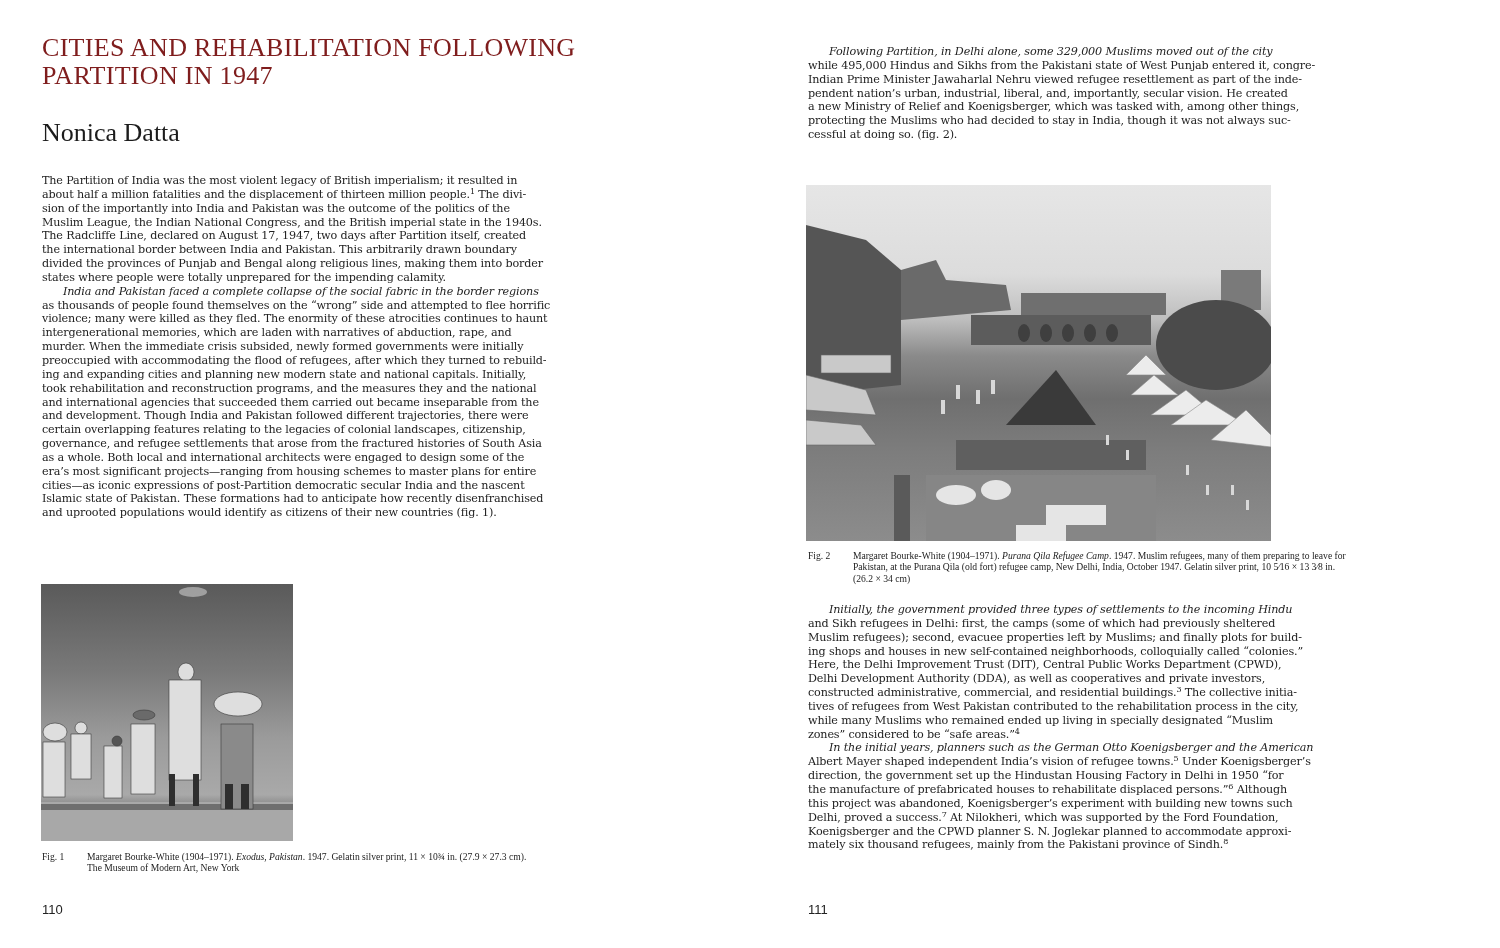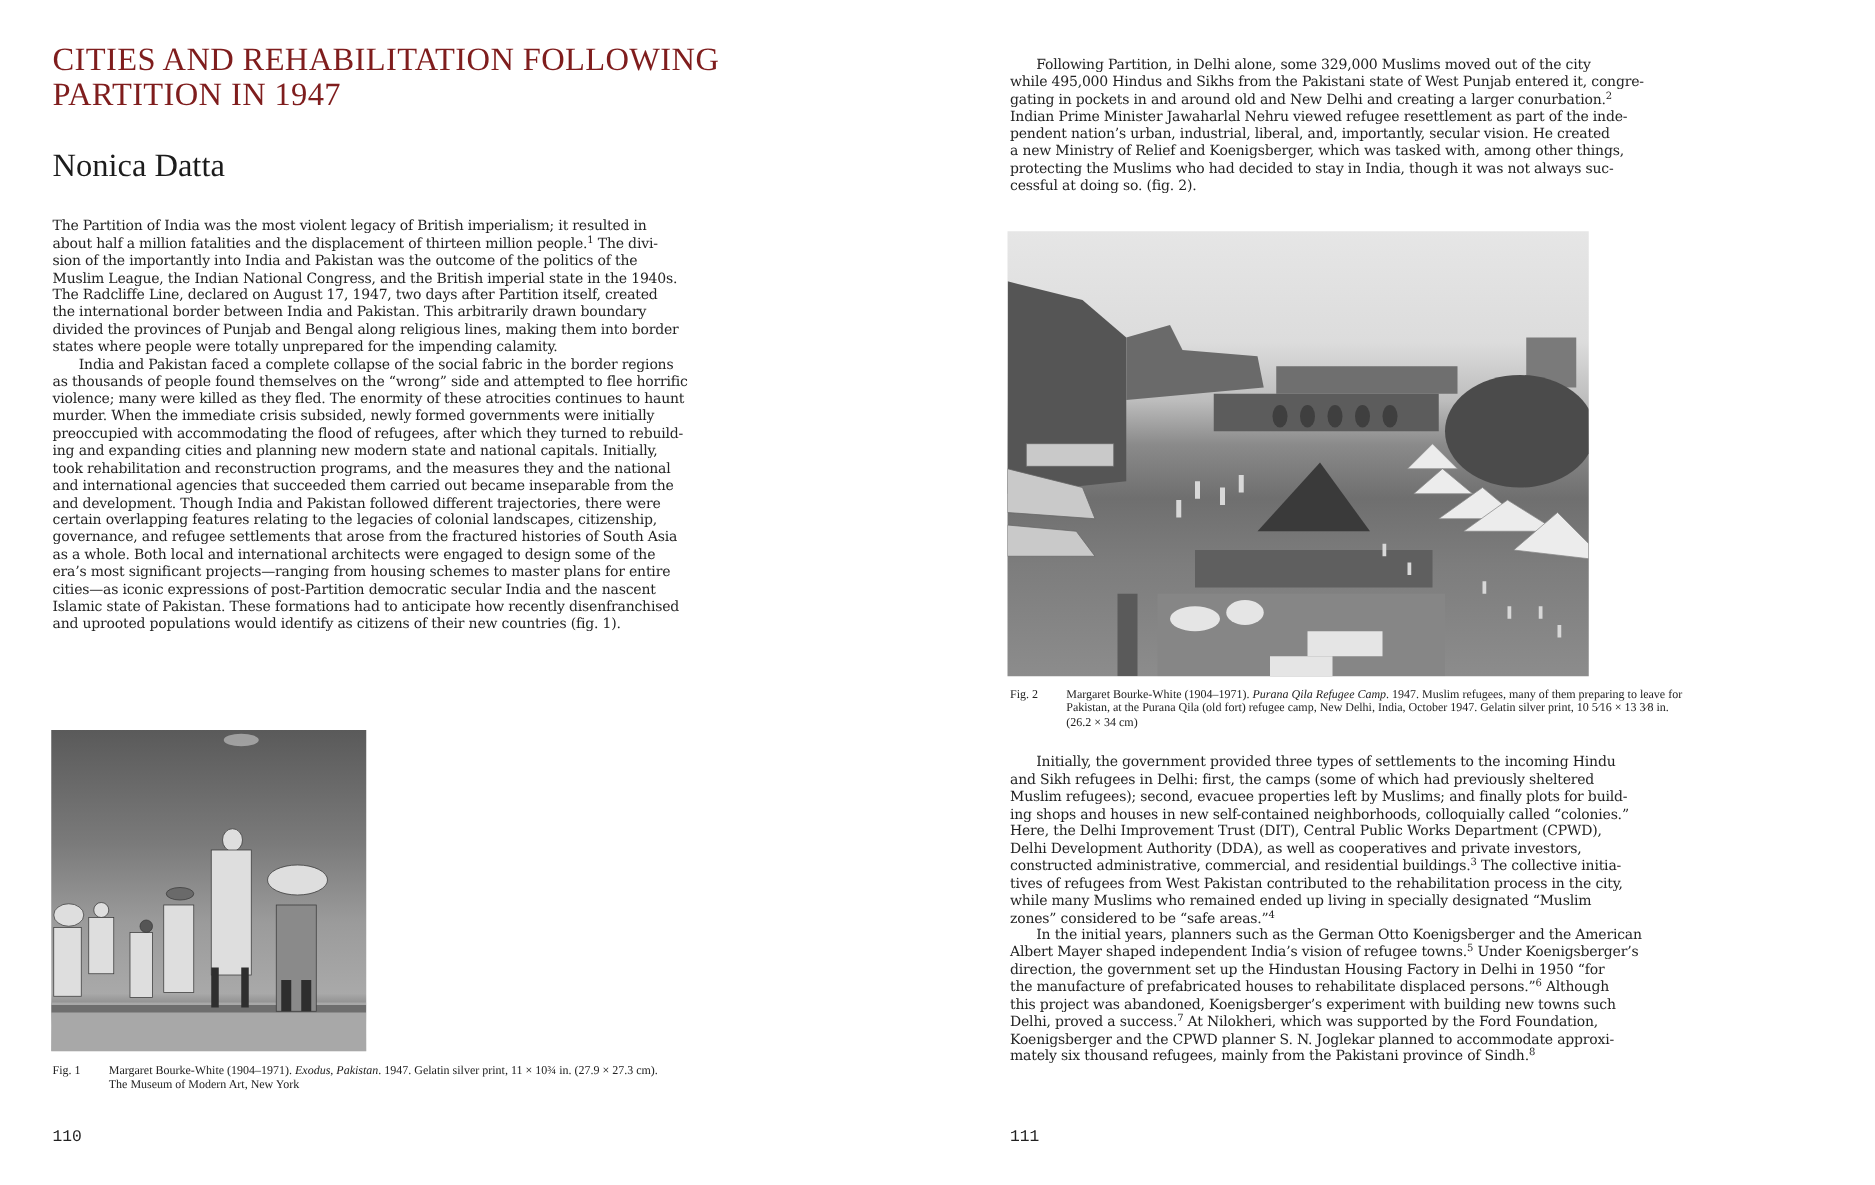--- a/index.html
+++ b/index.html
@@ -12,37 +12,37 @@
   .title { position:absolute; left:42px; top:34px; width:600px;
            font-family:"Liberation Serif", serif; font-size:26px; line-height:28px;
            letter-spacing:0.3px; color:#7f1d1d; }
   .title span { display:block; }
   .author { position:absolute; left:42px; top:118px;
             font-family:"Liberation Serif", serif; font-size:26px; line-height:30px; color:#1c1c1c; }
 
   .body-text { position:absolute; font-family:"DejaVu Serif", serif; font-size:11.2px;
                line-height:13.85px; color:#222; letter-spacing:-0.15px; }
   .body-text .ln { display:block; white-space:nowrap; }
-  .body-text .ind { padding-left:21px; }
+  .body-text .ind { padding-left:21px;font-style:italic; }
   sup { font-size:8px; line-height:0; vertical-align:4px; }
 
   #left-body { left:42px; top:174px; width:560px; }
   #right-body-1 { left:58px; top:45px; width:560px; }
   #right-body-2 { left:58px; top:603px; width:560px; }
 
   .caption { position:absolute; font-family:"Liberation Serif", serif; font-size:9.6px;
              line-height:11.4px; color:#222; }
   .caption .num { position:absolute; left:0; top:0; }
   .caption .txt { position:absolute; left:43px; top:0; white-space:nowrap; }
   .caption .txt span.ln { display:block; }
   #fig1-caption { left:42px; top:851px; width:600px; }
   #fig2-caption { left:58px; top:550px; width:660px; }
   .caption .txt { left:45px; }
 
-  .folio { position:absolute; font-family:Liberation Mono, monospace; font-size:13px; color:#222; }
+  .folio { position:absolute; font-family:Liberation Sans, sans-serif; font-size:13px; color:#222; }
   #folio-left { left:42px; top:902px; }
   #folio-right { left:58px; top:902px; }
 
   
   .photo { position:absolute; overflow:hidden; }
   #fig1-photo { left:41px; top:584px; width:252px; height:257px;
      background: linear-gradient(180deg, #5a5a5a 0%, #7a7a7a 35%, #9b9b9b 60%, #a9a9a9 82%, #8a8a8a 86%, #b5b5b5 92%, #9e9e9e 100%); }
   #fig2-photo { left:56px; top:185px; width:465px; height:356px;
      background: linear-gradient(180deg, #e6e6e6 0%, #dcdcdc 25%, #bdbdbd 38%, #8a8a8a 48%, #6f6f6f 60%, #7d7d7d 75%, #8c8c8c 100%); }
   .photo svg { position:absolute; left:0; top:0; width:100%; height:100%; }
@@ -62,20 +62,21 @@
       <span class="ln"><span>about half a million fatalities and the displacement of thirteen million people.</span><sup>1</sup><span> The divi-</span></span>
       <span class="ln"><span>sion of the importantly into India and Pakistan was the outcome of the politics of the</span></span>
       <span class="ln"><span>Muslim League, the Indian National Congress, and the British imperial state in the 1940s.</span></span>
       <span class="ln"><span>The Radcliffe Line, declared on August 17, 1947, two days after Partition itself, created</span></span>
       <span class="ln"><span>the international border between India and Pakistan. This arbitrarily drawn boundary</span></span>
       <span class="ln"><span>divided the provinces of Punjab and Bengal along religious lines, making them into border</span></span>
       <span class="ln"><span>states where people were totally unprepared for the impending calamity.</span></span>
       <span class="ln ind"><span>India and Pakistan faced a complete collapse of the social fabric in the border regions</span></span>
       <span class="ln"><span>as thousands of people found themselves on the “wrong” side and attempted to flee horrific</span></span>
       <span class="ln"><span>violence; many were killed as they fled. The enormity of these atrocities continues to haunt</span></span>
+      <span class="ln"><span>intergenerational memories, which are laden with narratives of abduction, rape, and</span></span>
       <span class="ln"><span>murder. When the immediate crisis subsided, newly formed governments were initially</span></span>
       <span class="ln"><span>preoccupied with accommodating the flood of refugees, after which they turned to rebuild-</span></span>
       <span class="ln"><span>ing and expanding cities and planning new modern state and national capitals. Initially,</span></span>
       <span class="ln"><span>took rehabilitation and reconstruction programs, and the measures they and the national</span></span>
       <span class="ln"><span>and international agencies that succeeded them carried out became inseparable from the</span></span>
       <span class="ln"><span>and development. Though India and Pakistan followed different trajectories, there were</span></span>
       <span class="ln"><span>certain overlapping features relating to the legacies of colonial landscapes, citizenship,</span></span>
       <span class="ln"><span>governance, and refugee settlements that arose from the fractured histories of South Asia</span></span>
       <span class="ln"><span>as a whole. Both local and international architects were engaged to design some of the</span></span>
       <span class="ln"><span>era’s most significant projects—ranging from housing schemes to master plans for entire</span></span>
@@ -121,21 +122,20 @@
     </span>
   </div>
 
   <div id="folio-left" class="folio">110</div>
 </div>
 
 <div id="right-page" class="page">
   <div id="right-body-1" class="body-text">
       <span class="ln ind"><span>Following Partition, in Delhi alone, some 329,000 Muslims moved out of the city</span></span>
       <span class="ln"><span>while 495,000 Hindus and Sikhs from the Pakistani state of West Punjab entered it, congre-</span></span>
-      <span class="ln"><span>gating in pockets in and around old and New Delhi and creating a larger conurbation.</span><sup>2</sup></span>
       <span class="ln"><span>Indian Prime Minister Jawaharlal Nehru viewed refugee resettlement as part of the inde-</span></span>
       <span class="ln"><span>pendent nation’s urban, industrial, liberal, and, importantly, secular vision. He created</span></span>
       <span class="ln"><span>a new Ministry of Relief and Koenigsberger, which was tasked with, among other things,</span></span>
       <span class="ln"><span>protecting the Muslims who had decided to stay in India, though it was not always suc-</span></span>
       <span class="ln"><span>cessful at doing so. (fig. 2).</span></span>
     </div>
 
   <div id="fig2-photo" class="photo" title="Photograph of the Purana Qila refugee camp with tents and crowds inside fort walls">
     <svg viewBox="0 0 465 356" preserveAspectRatio="none">
 

